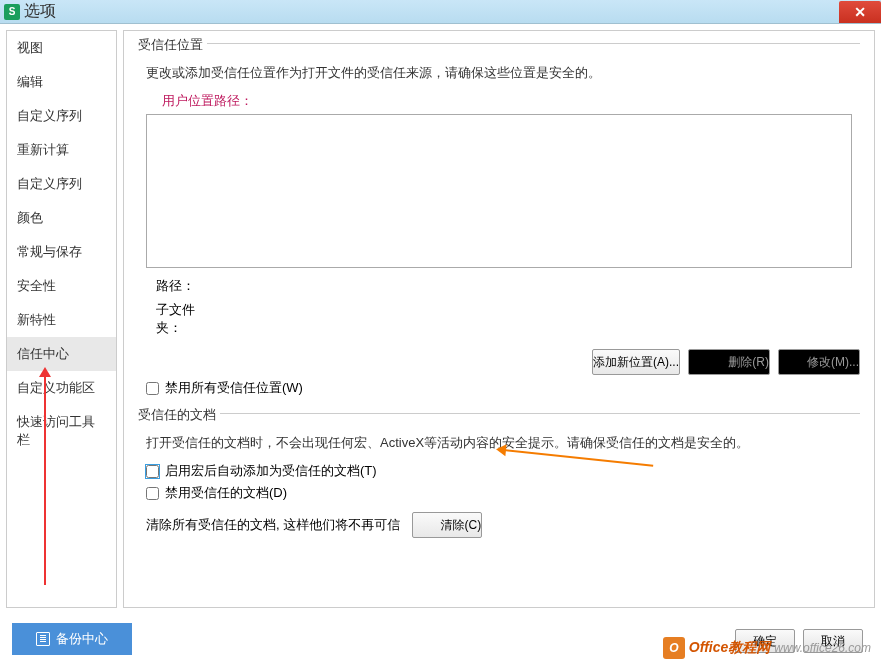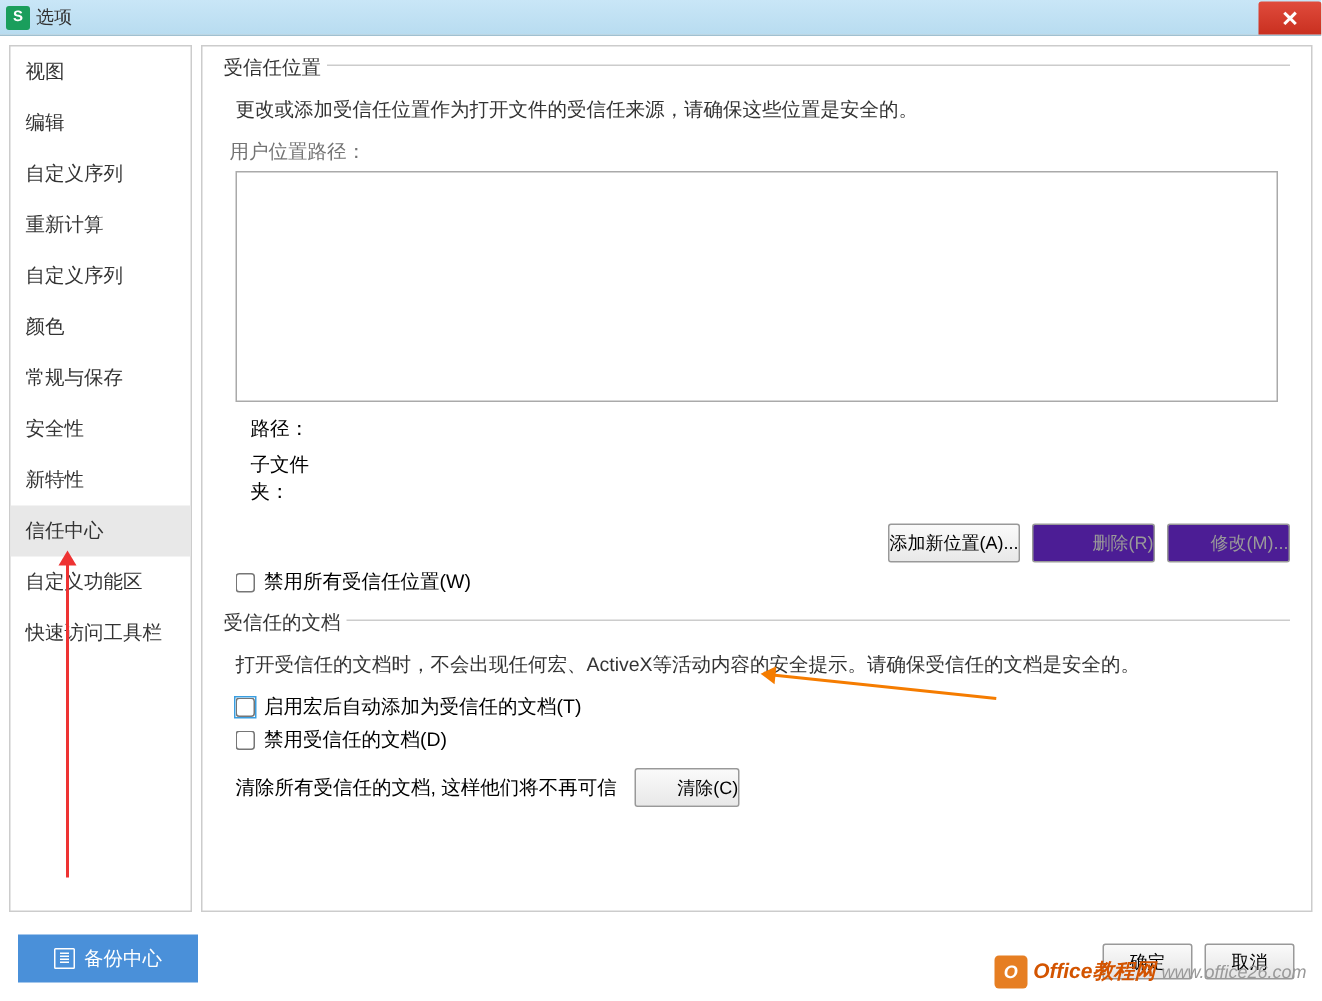--- a/index.html
+++ b/index.html
@@ -1,37 +1,37 @@
 <!DOCTYPE html>
 <html><head>
   <meta charset="utf-8">
   <style>
     * { box-sizing: border-box; margin: 0; padding: 0; }
     body { font-family: "Microsoft YaHei", sans-serif; font-size: 12px; width: 881px; height: 667px; background: #fff; position: relative; }
     .titlebar { height: 24px; background: linear-gradient(#c9e6f7, #b8dcf0); display: flex; align-items: center; justify-content: space-between; border-bottom: 1px solid #a0c0d0; }
     .titlebar-left { display: flex; align-items: center; gap: 4px; padding-left: 4px; }
     .app-icon { width: 16px; height: 16px; background: #1a9e5c; border-radius: 2px; display: flex; align-items: center; justify-content: center; color:#fff; font-size:10px; font-weight:bold;}
-    .title { font-size: 12px; color: #333; }
+    .title { font-size: 16px; color: #333; }
     .close-btn { width: 42px; height: 22px; background: linear-gradient(#e04b3c, #c93020); color: #fff; display: flex; align-items: center; justify-content: center; font-size: 14px; font-weight: bold; border-top-left-radius:2px; border-top-right-radius:2px; cursor:pointer;}
     .main { display: flex; height: 590px; padding: 6px; gap: 6px; }
-    .sidebar { width: 122px; border: 1px solid #ccc; display: flex; flex-direction: column; }
+    .sidebar { width: 111px; border: 1px solid #ccc; display: flex; flex-direction: column; }
     .sidebar-item { padding: 8px 10px; font-size: 13px; color: #333; cursor: pointer; }
     .sidebar-item.selected { background: #e8e8e8; }
     .content { flex: 1; border: 1px solid #ccc; padding: 12px 14px; position: relative; }
     .fieldset { border: 1px solid #ccc; border-left:none; border-right:none; border-bottom:none; margin-bottom: 16px; position: relative; padding-top: 8px;}
     .fieldset-legend { position: relative; top: -16px; background: #fff; padding: 0 4px 0 0; font-size: 13px; color: #333; display:inline-block;}
     .fieldset-inner { margin-top:-8px; }
     .desc { font-size: 13px; margin: 2px 0 10px 8px; color: #333; }
-    .label { font-size: 13px; margin: 0 0 4px 4px; color:#737373;}
+    .label { font-size: 13px; margin: 0 0 4px 24px; color:#be185d;}
     .textarea { width: 100%; height: 154px; border: 1px solid #aaa; resize: none; font-family: inherit; font-size:12px; padding:4px; margin-left:8px; width:calc(100% - 16px);}
     .kv { display: flex; margin: 6px 0 4px 18px; font-size:13px;}
     .kv-label { width:60px; }
     .btn-row { display: flex; justify-content: flex-end; gap: 8px; margin-top: 12px; }
     .btn { min-width: 82px; height: 26px; border: 1px solid #999; background: linear-gradient(#fafafa,#e8e8e8); font-size: 12px; cursor: pointer; border-radius:2px;text-align:right; }
-    .btn:disabled { color: #999; background:#4c1d95; cursor:default;}
+    .btn:disabled { color: #999; background:#000000; cursor:default;}
     .checkbox-row { display: flex; align-items: center; gap: 6px; margin: 4px 0 4px 8px; font-size:13px;}
     .checkbox { width: 13px; height: 13px; }
     .checkbox-highlight { outline:1px solid #3a9ee0; background:#cfe8f9;}
     .clear-row { display:flex; align-items:center; gap:12px; margin:10px 0 0 8px; font-size:13px;}
     .footer { position: absolute; bottom: 12px; left: 12px; display:flex; gap:10px;}
     .backup-btn { width: 120px; height: 32px; background: #4a90d9; color: #fff; border: none; display: flex; align-items: center; justify-content: center; gap: 6px; font-size: 13px; cursor:pointer;}
     .backup-icon { width:14px; height:14px; border:1px solid #fff; border-radius:1px; position:relative;}
     .backup-icon::after{content:""; position:absolute; left:3px; top:2px; width:6px; height:1px; background:#fff; box-shadow:0 2px #fff, 0 4px #fff, 0 6px #fff;}
     .dialog-btns { position:absolute; bottom:14px; right:18px; display:flex; gap:8px;}
     .arrow-red { position:absolute; left:44px; top:375px; width:2px; height:210px; background:#e33; }

